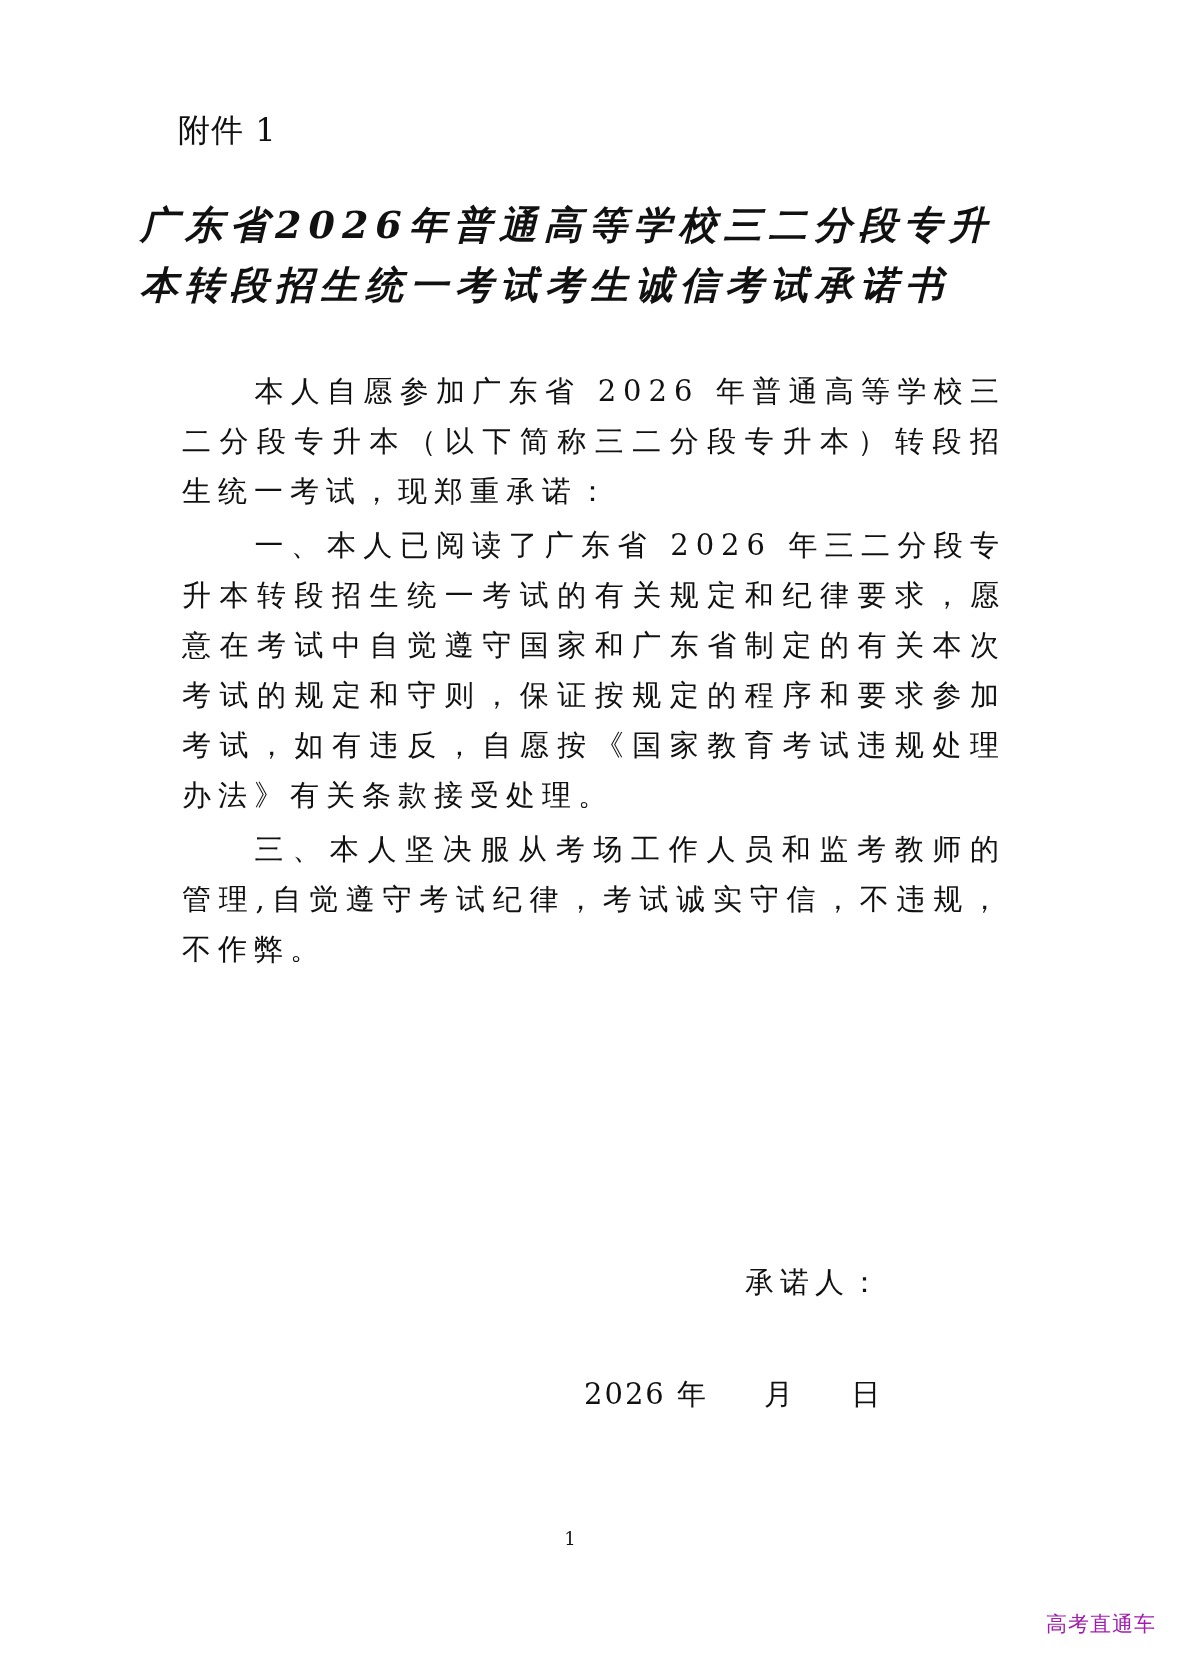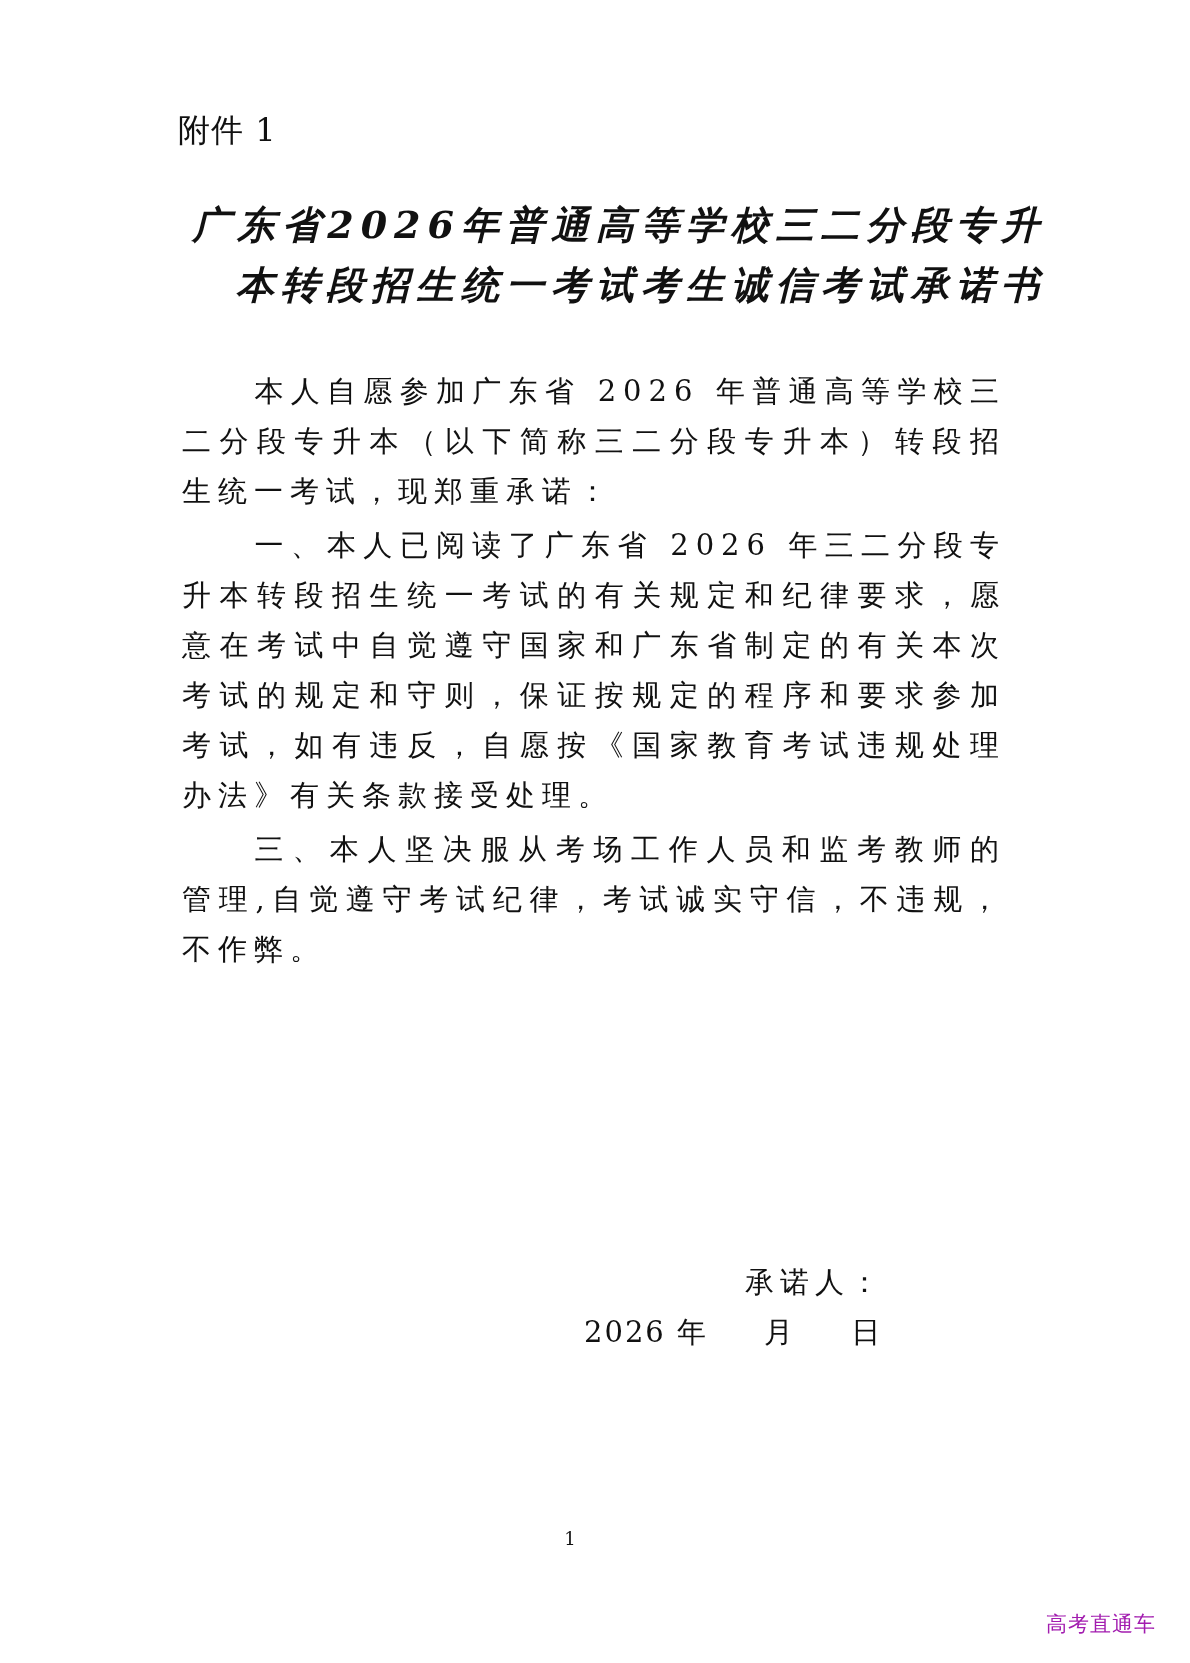--- a/index.html
+++ b/index.html
@@ -18,23 +18,23 @@
     .attachment-label {
       position: absolute;
       left: 178px;
       top: 112px;
       font-size: 32px;
       line-height: 36px;
       letter-spacing: 1px;
     }
     .doc-title {
       position: absolute;
-      left: 156px;
+      left: 140px;
       width: 890px;
-      text-align: right;
+      text-align: left;
       font-size: 38px;
       line-height: 60px;
       font-weight: bold;
       font-style: italic;
       letter-spacing: 7px;
       white-space: nowrap;
       font-family: "DejaVu Serif", "Liberation Serif", serif;
     }
     .doc-title.line1 { top: 195px; }
     .doc-title.line2 { top: 255px; }
@@ -56,21 +56,21 @@
       position: absolute;
       left: 745px;
       top: 1262px;
       font-size: 29px;
       line-height: 40px;
       letter-spacing: 6px;
     }
     .date-line {
       position: absolute;
       left: 584px;
-      top: 1312px;
+      top: 1374px;
       font-size: 29px;
       line-height: 40px;
       white-space: pre;
       letter-spacing: 2px;
     }
     .page-number {
       position: absolute;
       left: 560px;
       top: 1528px;
       width: 20px;

